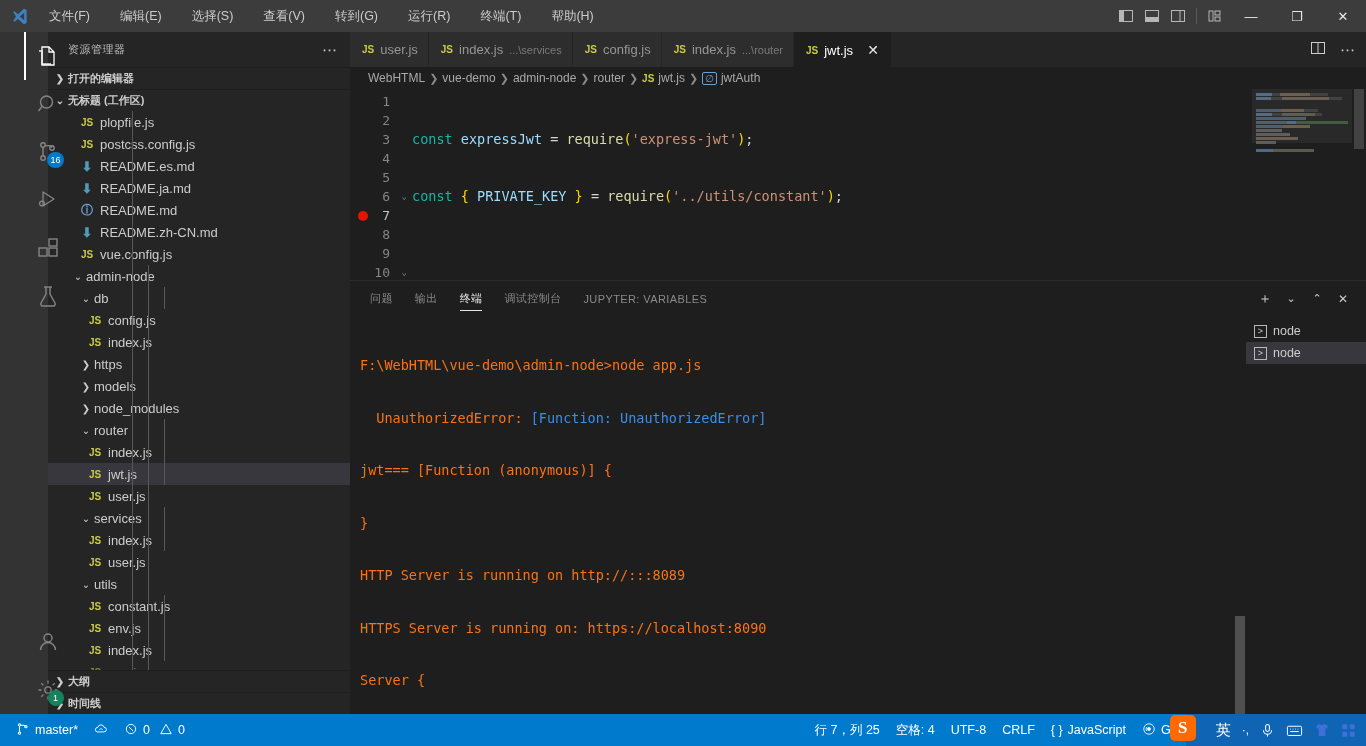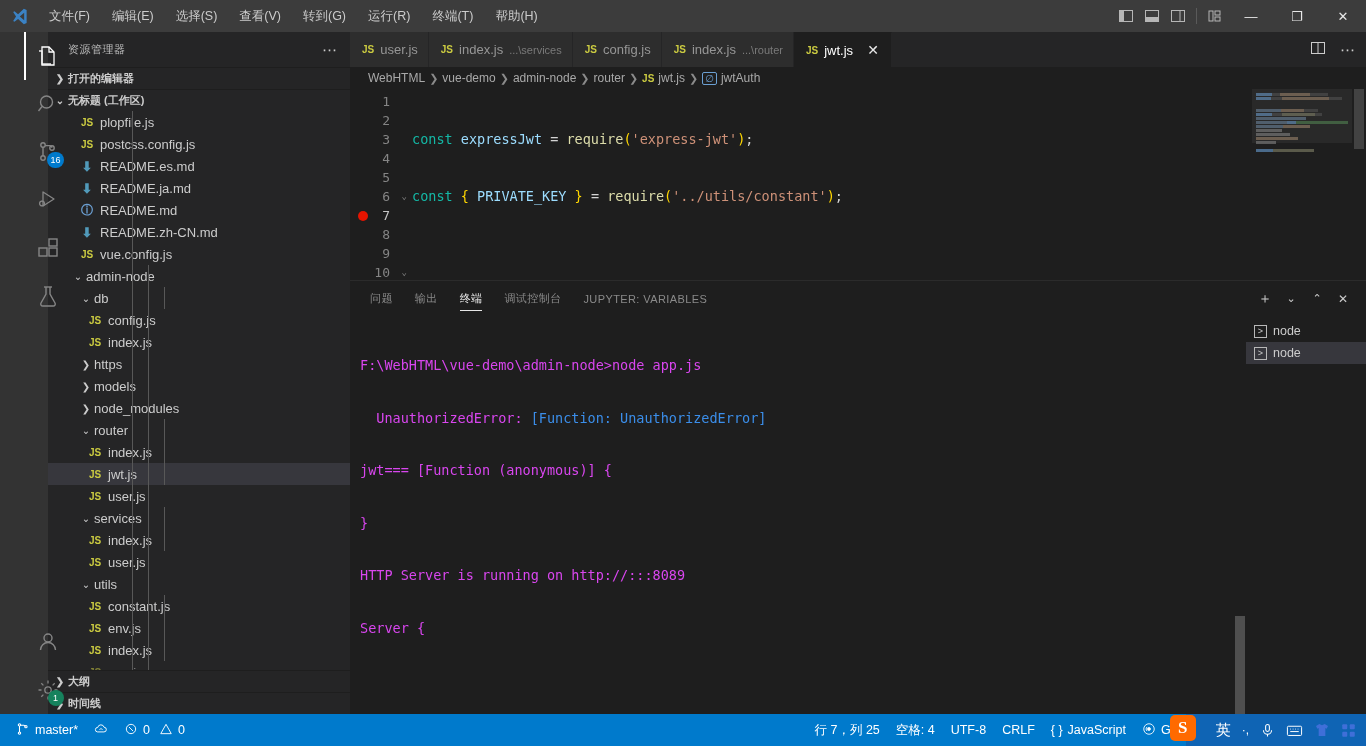--- a/index.html
+++ b/index.html
@@ -14,21 +14,21 @@
   }
   .app { position: relative; width: 1366px; height: 746px; display: flex; flex-direction: column; }
 
   
   .titlebar {
     height: 32px; background: #3c3c3c; display: flex; align-items: center;
     flex: 0 0 32px; position: relative;
   }
   .vscode-logo { width: 38px; display:flex; align-items:center; justify-content:center; }
   .vscode-logo svg { width: 19px; height: 19px; }
-  .menu { display: flex; align-items: center; height: 100%; }
+  .menu { display: flex; align-items: center; height: 100%; gap: 8px; }
   .menu-item {
     padding: 0 11px; height: 100%; display: flex; align-items: center;
     color: #cccccc; font-size: 12.5px; white-space: nowrap; cursor: default;
   }
   .window-title {
     position: absolute; left: 0; right: 0; text-align: center;
     font-size: 12.5px; color: #cccccc; pointer-events: none;
   }
   .title-right { margin-left: auto; display: flex; align-items: center; height: 100%; z-index: 2;}
   .layout-btn {
@@ -170,21 +170,21 @@
     content: ""; position: absolute; left: 0; right: 0; bottom: 5px; height: 1px; background: #e7e7e7;
   }
   .panel-actions { margin-left: auto; display: flex; align-items: center; gap: 4px; padding-right: 12px; color:#cccccc;}
   .pa-btn { width: 22px; height: 22px; display:flex; align-items:center; justify-content:center; font-size: 14px; }
   .panel-body { flex: 1; display: flex; min-height: 0; }
   .terminal {
     flex: 1; padding: 6px 0 0 10px; font-family: "DejaVu Sans Mono", monospace;
     font-size: 13.5px; line-height: 17.5px; color: #cccccc; white-space: pre; overflow: hidden;
     position: relative;
   }
-  .t-white { color: #d946ef; }
+  .t-white { color: #f97316; }
   .t-cyan  { color: #3b8eea; }
   .term-scrollbar { position: absolute; right: 0; top: 0; width: 14px; height: 100%; }
   .term-scrollbar .thumb { position: absolute; left: 3px; width: 10px; background: #4f4f4f; }
   .term-list { width: 120px; flex: 0 0 120px; background: #1e1e1e; padding-top: 4px; }
   .term-item {
     height: 22px; display: flex; align-items: center; padding-left: 8px; font-size: 12.5px;
     color: #cccccc; gap: 6px;
   }
   .term-item.selected { background: #37373d; }
   .term-glyph {
@@ -607,20 +607,21 @@
             <div class="pa-btn" style="font-size:12px;">✕</div>
           </div>
         </div>
         <div class="panel-body">
           <div class="terminal">
             <div><span class="t-white">F:\WebHTML\vue-demo\admin-node&gt;node app.js</span></div>
             <div><span class="t-white">  UnauthorizedError: </span><span class="t-cyan">[Function: UnauthorizedError]</span></div>
             <div><span class="t-white">jwt=== [Function (anonymous)] {</span></div>
             <div><span class="t-white">}</span></div>
             <div><span class="t-white">HTTP Server is running on http://:::8089</span></div>
+            <div><span class="t-white">HTTPS Server is running on: https://localhost:8090</span></div>
             <div><span class="t-white">Server {</span></div>
             
             
             
             
             
             
             
             
             

